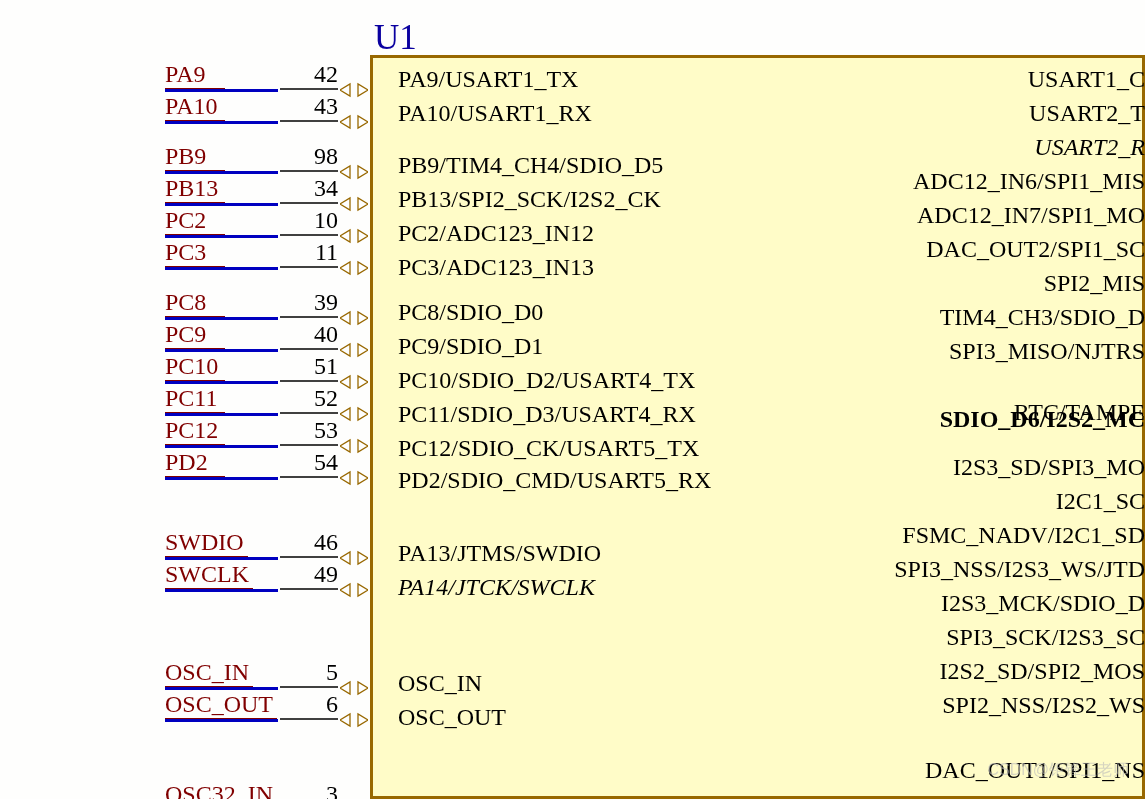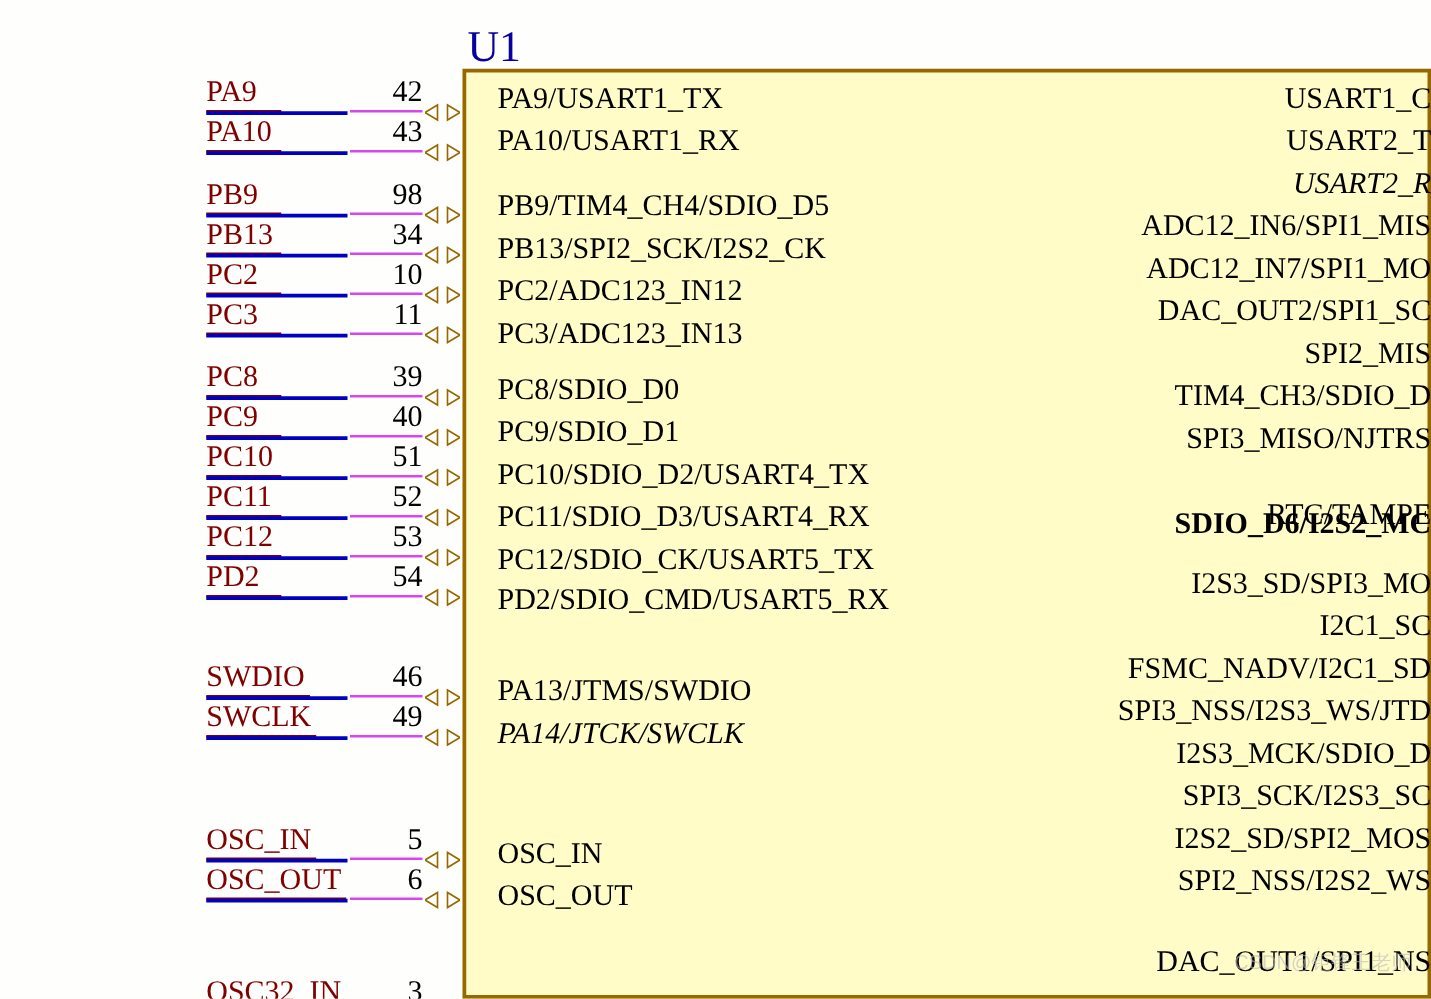--- a/index.html
+++ b/index.html
@@ -44,21 +44,21 @@
   .wire {
     position: absolute;
     height: 3px;
     background: #0000c0;
   }
   .pin-num {
     position: absolute;
     color: #000;
     font-size: 24px;
     text-align: right;
-    border-bottom: 2px solid #d946ef;
+    border-bottom: 2px solid #404040;
   }
   .pin-func {
     position: absolute;
     color: #000;
     font-size: 24px;
     left: 398px;
     white-space: nowrap;
   }
   .pin-func-right {
     position: absolute;

